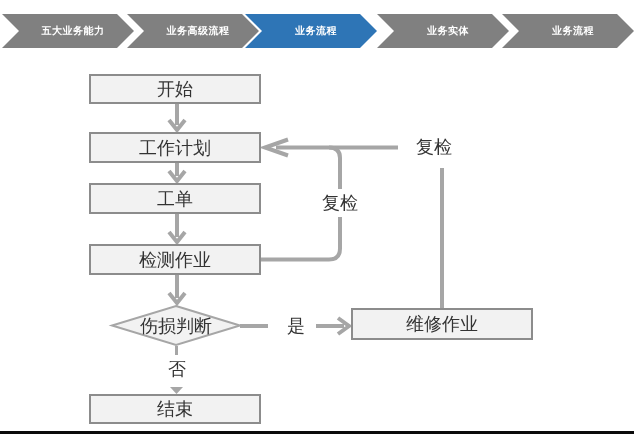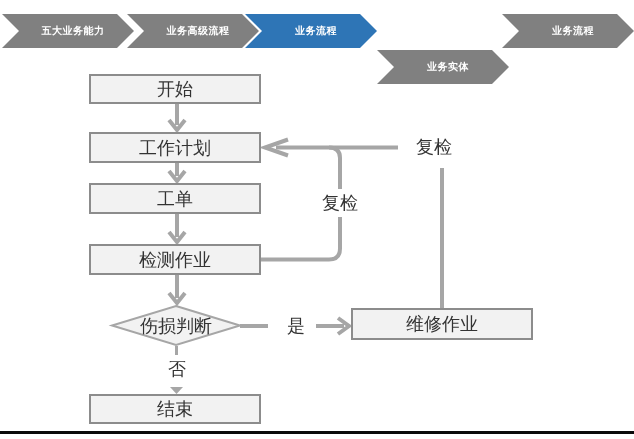--- a/index.html
+++ b/index.html
@@ -23,21 +23,21 @@
     display:flex;align-items:center;justify-content:center;
     padding-left:10px;box-sizing:border-box;
     clip-path:polygon(0 0, calc(100% - 17px) 0, 100% 50%, calc(100% - 17px) 100%, 0 100%, 17px 50%);
     background:var(--nav-inactive);
     color:var(--nav-text);font-size:10px;font-weight:bold;letter-spacing:0.5px;
     white-space:nowrap;cursor:pointer;
   }
   .chev.c0{left:0;}
   .chev.c1{left:125px;}
   .chev.c2{left:243px;}
-  .chev.c3{left:375px;margin-top:36px;}
+  .chev.c3{left:375px;}
   .chev.c4{left:500px;}
   
   svg.flow{position:absolute;left:0;top:0;}
   .node{fill:var(--node-fill);stroke:var(--node-border);stroke-width:2;}
   .diamond{fill:var(--node-fill);stroke:var(--connector);stroke-width:2;}
   .shaft{fill:none;stroke:var(--connector);stroke-width:4;}
   .shaft-thin{fill:none;stroke:var(--connector);stroke-width:3;}
   .head{fill:none;stroke:var(--connector);stroke-width:4;stroke-linejoin:miter;}
   .head-solid{fill:var(--connector);stroke:none;}
   text.lbl{

